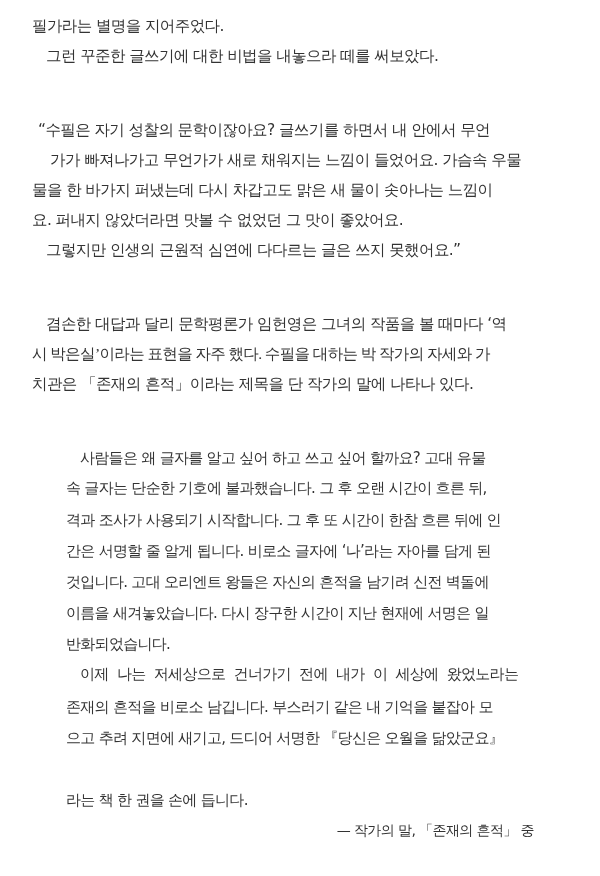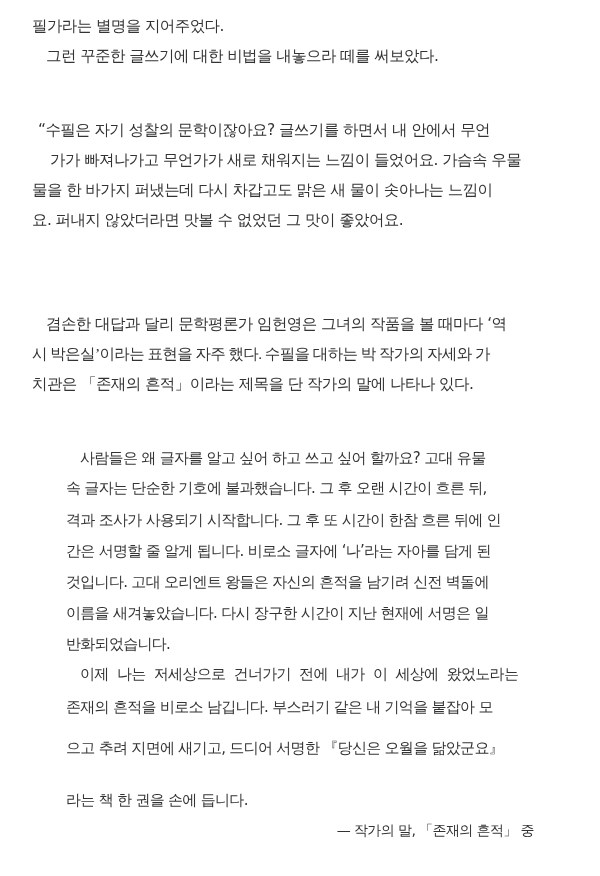--- a/index.html
+++ b/index.html
@@ -41,35 +41,36 @@
 
 <div class="page">
 
   <div class="line" style="left:32px; top:16px;">필가라는 별명을 지어주었다.</div>
   <div class="line" style="left:46px; top:46px;">그런 꾸준한 글쓰기에 대한 비법을 내놓으라 떼를 써보았다.</div>
 
   <div class="line" style="left:38px; top:120px;">“수필은 자기 성찰의 문학이잖아요? 글쓰기를 하면서 내 안에서 무언</div>
   <div class="line" style="left:18px; top:150px;margin-left:32px;">가가 빠져나가고 무언가가 새로 채워지는 느낌이 들었어요. 가슴속 우물</div>
   <div class="line" style="left:32px; top:180px;">물을 한 바가지 퍼냈는데 다시 차갑고도 맑은 새 물이 솟아나는 느낌이</div>
   <div class="line" style="left:32px; top:210px;text-align:center;">요. 퍼내지 않았더라면 맛볼 수 없었던 그 맛이 좋았어요.</div>
+  <div class="line" style="left:46px; top:240px;">그렇지만 인생의 근원적 심연에 다다르는 글은 쓰지 못했어요.”</div>
 
   <div class="line" style="left:46px; top:314px;">겸손한 대답과 달리 문학평론가 임헌영은 그녀의 작품을 볼 때마다 ‘역</div>
   <div class="line" style="left:32px; top:344px;font-family:Liberation Serif, serif;">시 박은실’이라는 표현을 자주 했다. 수필을 대하는 박 작가의 자세와 가</div>
   <div class="line" style="left:32px; top:374px;">치관은 「존재의 흔적」이라는 제목을 단 작가의 말에 나타나 있다.</div>
 
   <div>
     <div class="line quote-line" style="left:80px; top:448px;">사람들은 왜 글자를 알고 싶어 하고 쓰고 싶어 할까요? 고대 유물</div>
     <div class="line quote-line" style="left:66px; top:478px;">속 글자는 단순한 기호에 불과했습니다. 그 후 오랜 시간이 흐른 뒤,</div>
     <div class="line quote-line" style="left:66px; top:510px;">격과 조사가 사용되기 시작합니다. 그 후 또 시간이 한참 흐른 뒤에 인</div>
     <div class="line quote-line" style="left:66px; top:541px;">간은 서명할 줄 알게 됩니다. 비로소 글자에 ‘나’라는 자아를 담게 된</div>
     <div class="line quote-line" style="left:66px; top:572px;">것입니다. 고대 오리엔트 왕들은 자신의 흔적을 남기려 신전 벽돌에</div>
     <div class="line quote-line" style="left:66px; top:603px;">이름을 새겨놓았습니다. 다시 장구한 시간이 지난 현재에 서명은 일</div>
     <div class="line quote-line" style="left:66px; top:634px;">반화되었습니다.</div>
 
     <div class="line quote-line" style="left:80px; top:666px;font-family:Liberation Mono, monospace;">이제 나는 저세상으로 건너가기 전에 내가 이 세상에 왔었노라는</div>
     <div class="line quote-line" style="left:66px; top:697px;">존재의 흔적을 비로소 남깁니다. 부스러기 같은 내 기억을 붙잡아 모</div>
-    <div class="line quote-line" style="left:66px; top:728px;margin-top:10px;">으고 추려 지면에 새기고, 드디어 서명한 『당신은 오월을 닮았군요』</div>
+    <div class="line quote-line" style="left:66px; top:728px;">으고 추려 지면에 새기고, 드디어 서명한 『당신은 오월을 닮았군요』</div>
     <div class="line quote-line" style="left:66px; top:790px;">라는 책 한 권을 손에 듭니다.</div>
 
     <div class="line attribution" style="right:66px; top:820px;">— 작가의 말, 「존재의 흔적」 중</div>
   </div>
 
 </div>
 
 </body></html>

